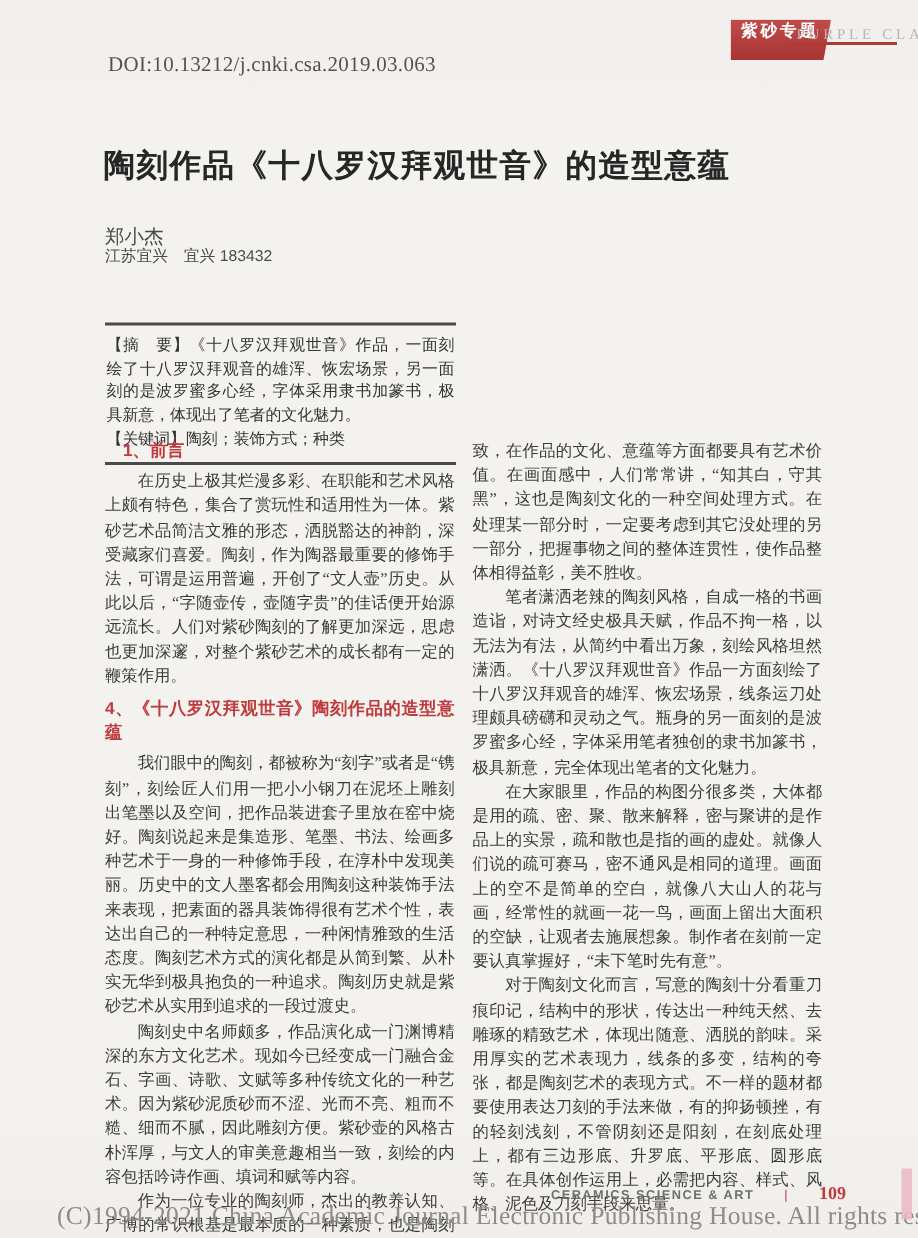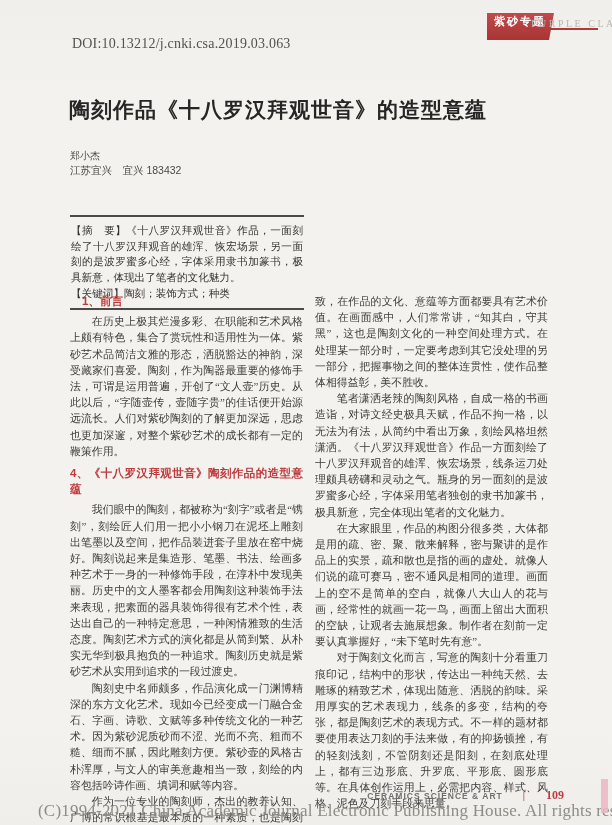--- a/index.html
+++ b/index.html
@@ -31,21 +31,21 @@
   }
   .badge-line{position:absolute;left:72px;top:15px;width:71px;height:2px;background:#b03a3a;}
 
   .doi{position:absolute;left:72px;top:36px;font-size:14px;color:#55514e;letter-spacing:0.2px;}
 
   .title{
     position:absolute;left:69px;top:96px;width:480px;
     font-family:"Liberation Sans",sans-serif;font-weight:bold;
     font-size:21px;color:#262626;letter-spacing:1px;
   }
-  .author{position:absolute;left:70px;top:149px;font-size:10px;color:#4a4a4a;font-family:"Liberation Sans",sans-serif;}
+  .author{position:absolute;left:70px;top:149px;font-size:13px;color:#4a4a4a;font-family:"Liberation Sans",sans-serif;}
   .affiliation{position:absolute;left:70px;top:164px;font-size:10.5px;color:#4a4a4a;font-family:"Liberation Sans",sans-serif;}
 
   .abstract{
     position:absolute;left:70px;top:215px;width:232px;
     border-top:2px solid #4c4a48;border-bottom:2px solid #4c4a48;
     padding:6px 1px 6px 1px;
     font-size:10.6px;line-height:15.6px;color:#333;
     text-align:justify;
   }
   .abstract .kw{margin-top:1px;}

